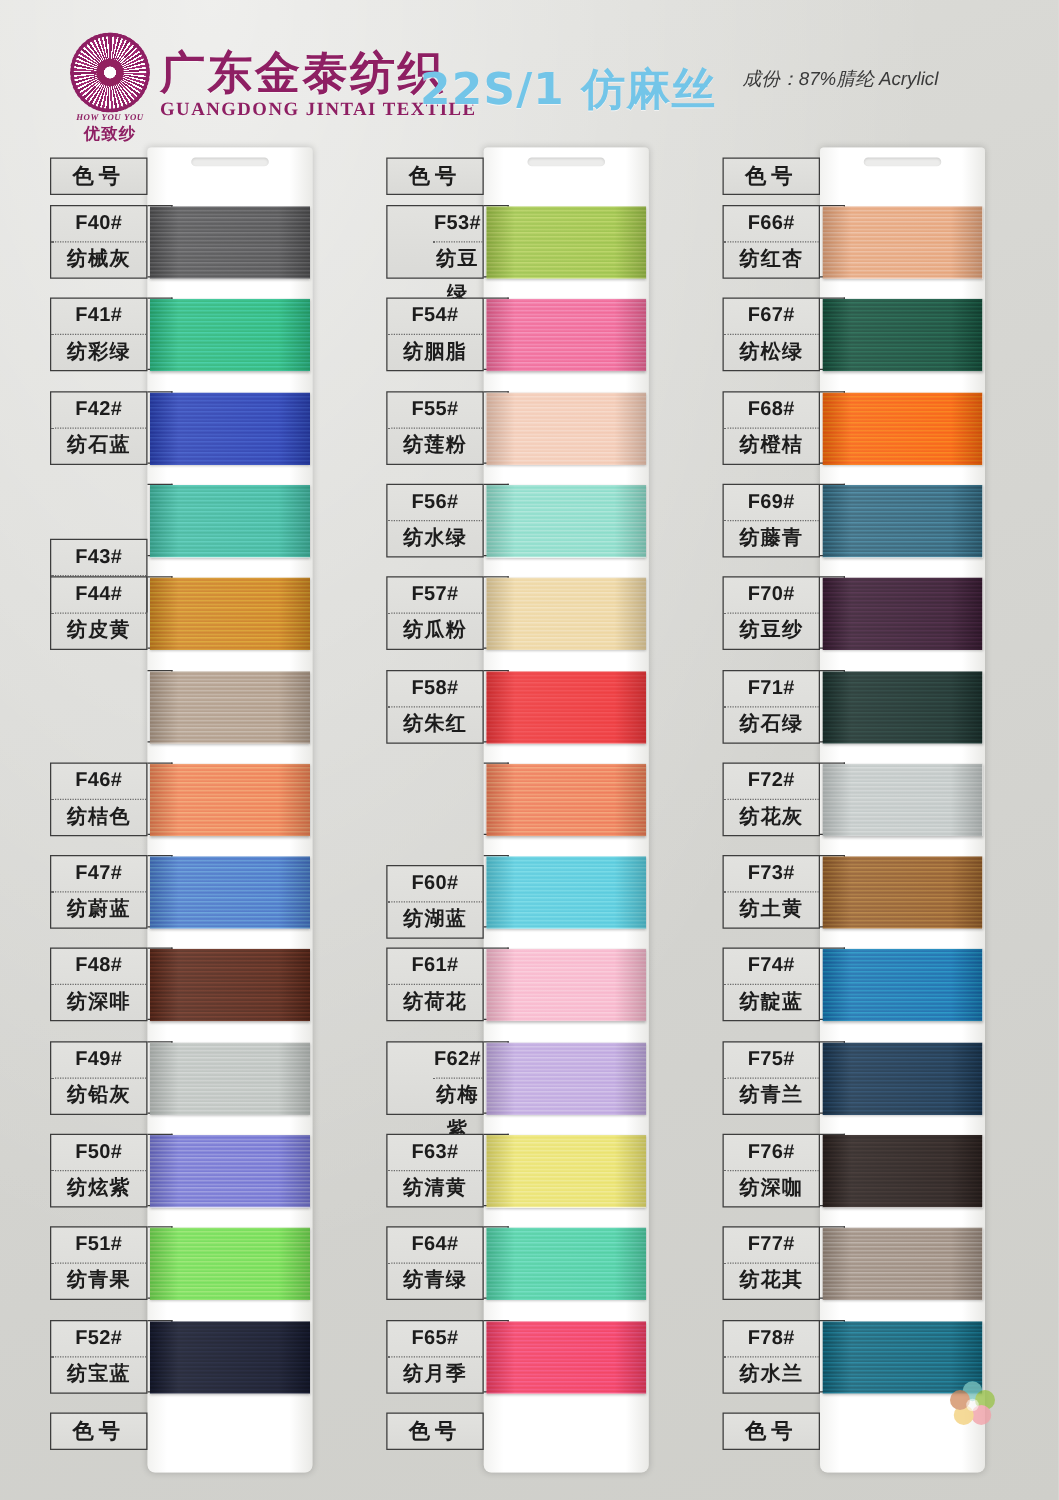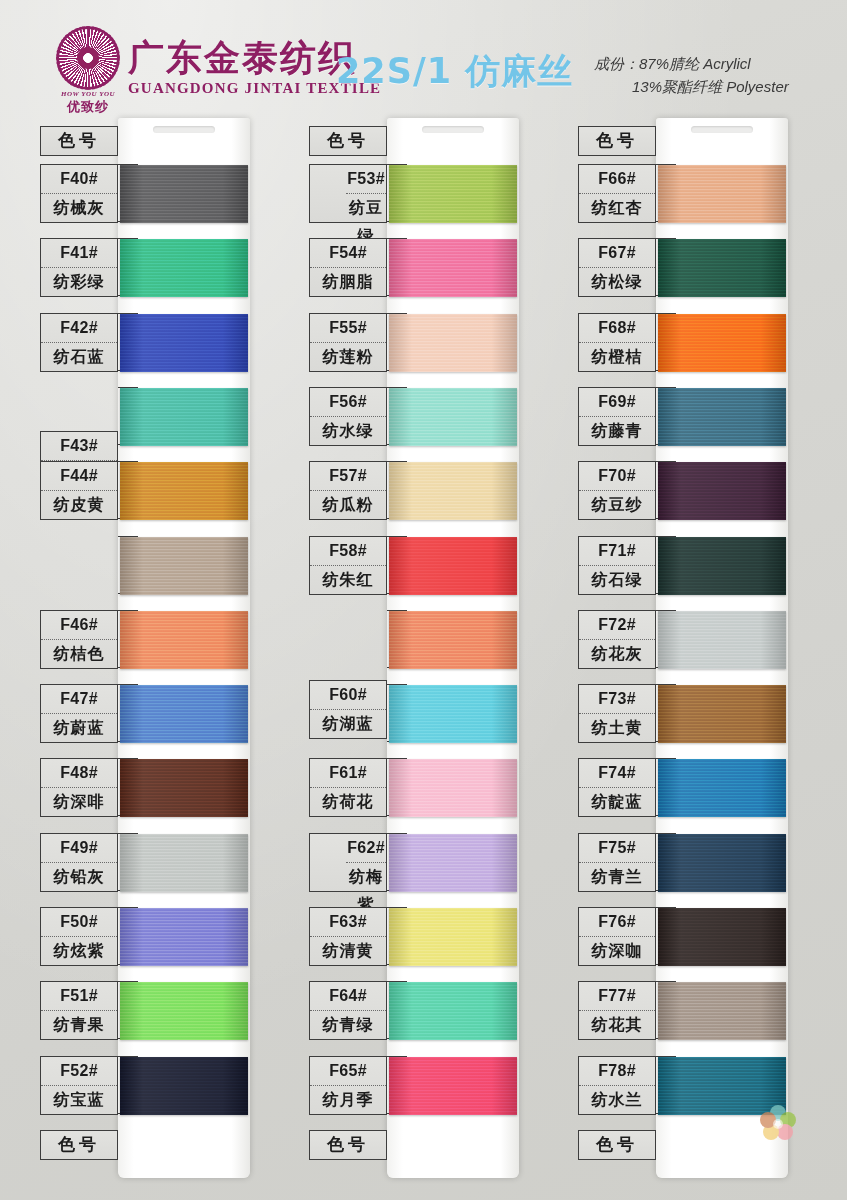--- a/index.html
+++ b/index.html
@@ -160,21 +160,20 @@
       <div class="logo-cn">优致纱</div>
     </div>
 
     <div class="brand-cn">广东金泰纺织</div>
     <div class="brand-en">GUANGDONG JINTAI TEXTILE</div>
 
     <div class="product-title">22S/1 仿麻丝</div>
 
     <div class="composition">
       <div class="comp-line">成份：87%腈纶 Acrylicl</div>
-      <div class="comp-line indent">13%聚酯纤维 Polyester</div>
     </div>
   </div>
 
   <div class="columns" id="columns">
       <div class="column col0">
         <div class="card-strip">
           <div class="card-notch"></div>
         </div>
         <div class="label-box single" style="top: 8px;">
           <div class="code">色号</div>
@@ -375,21 +374,21 @@
           <div class="fill" style="background:#ef3b3f"></div>
           <div class="threads"></div>
           <div class="shade"></div>
         </div>
         <div class="bracket" style="top: 491.8px;"></div>
         <div class="swatch" style="top: 492.8px;">
           <div class="fill" style="background:#f0865f"></div>
           <div class="threads"></div>
           <div class="shade"></div>
         </div>
-        <div class="label-box" style="top: 562px;">
+        <div class="label-box" style="top: 574px;">
           <div class="code">F60#</div>
           <div class="name">纺湖蓝</div>
         </div>
         <div class="bracket" style="top: 566.1px;"></div>
         <div class="swatch" style="top: 567.1px;">
           <div class="fill" style="background:#5ecfe0"></div>
           <div class="threads"></div>
           <div class="shade"></div>
         </div>
         <div class="label-box" style="top: 640.4px;">

